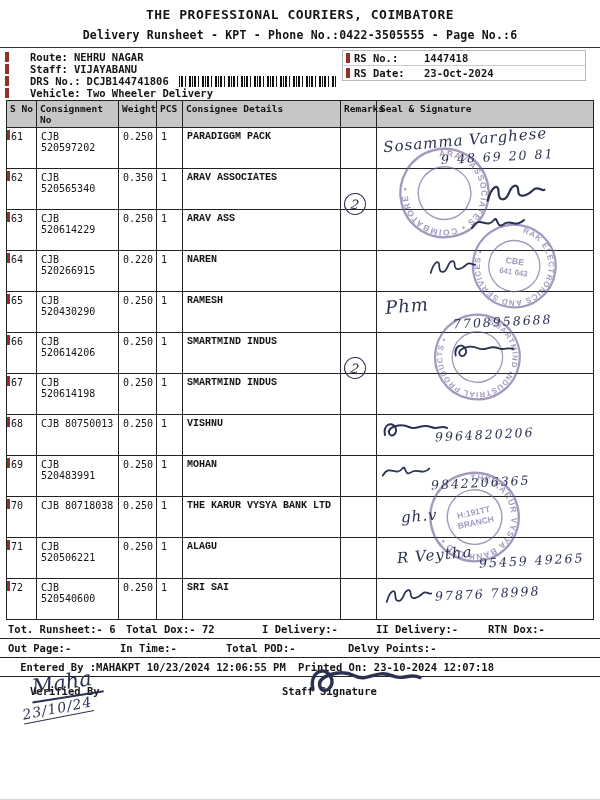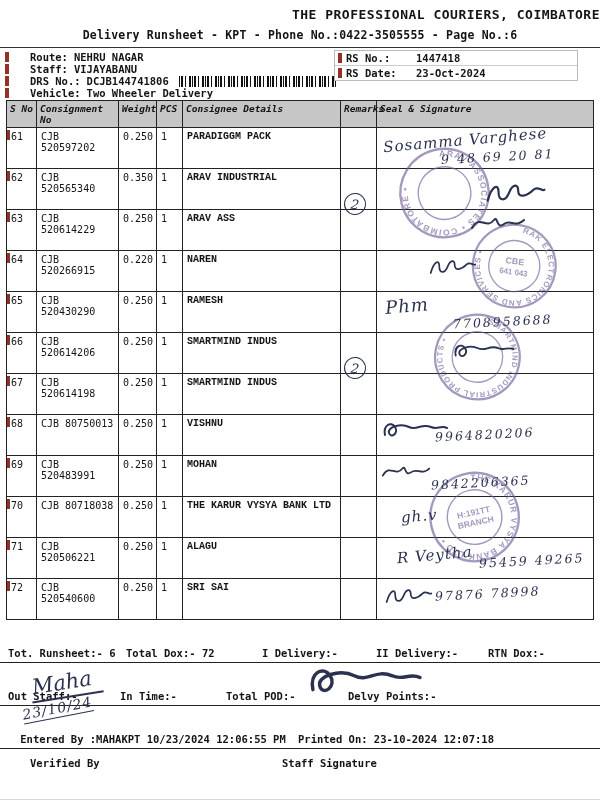--- a/index.html
+++ b/index.html
@@ -3,39 +3,39 @@
 <meta charset="utf-8">
 <style>
   * { margin:0; padding:0; box-sizing:border-box; }
   html,body { background:#fff; }
   .page {
     width:600px; height:800px; position:relative; background:#fff;
     font-family:"DejaVu Sans Mono","Liberation Mono",monospace; color:#141414;
     overflow:hidden; border-bottom:1px solid #d8d8d8;
   }
   .doc-header { text-align:center; padding-top:7px; padding-bottom:5px; border-bottom:1.5px solid #333; }
-  .company  { font-size:13px; font-weight:bold; letter-spacing:.5px;text-align:right; }
+  .company  { font-size:13px; font-weight:bold; letter-spacing:.5px; }
   .subtitle { font-size:11.5px; font-weight:bold; margin-top:6px; letter-spacing:.2px; }
 
   .info { position:relative; height:48px; font-size:10.5px; font-weight:bold; margin-top:2px; }
   .iline { position:absolute; left:5px; display:flex; align-items:center; }
   .iline .lab { margin-right:6px;padding-left:17px; }
   .redbar { display:inline-block; width:4px; height:10px; background:#93302a; margin-right:4px; flex:none; }
-  .rsbox { position:absolute; right:22px; top:0; width:244px; border:1px solid #bbb; background:#fff; }
+  .rsbox { position:absolute; right:14px; top:0; width:244px; border:1px solid #bbb; background:#fff; }
   .rsrow { display:flex; align-items:center; padding:1px 3px; }
   .rsrow + .rsrow { border-top:1px solid #ccc; }
   .rslabel { width:70px; }
   .barcode {
     display:inline-block; width:158px; height:11px; margin-left:10px; vertical-align:-2px;
     background:repeating-linear-gradient(90deg,#111 0 1px,#fff 1px 2px,#111 2px 4px,#fff 4px 6px,#111 6px 7px,#fff 7px 10px,#111 10px 12px,#fff 12px 13px);
   }
 
   table { border-collapse:collapse; margin:2px 6px 0 6px; width:588px; table-layout:fixed; }
   th,td { border:1px solid #222; vertical-align:top; }
-  th { background:#c6c6c6; font-size:9.5px; text-align:left; padding:2px 3px; height:14px; font-weight:bold;font-style:italic; }
+  th { background:#c6c6c6; font-size:9.5px; text-align:left; padding:2px 3px; height:14px; font-weight:bold; }
   td { font-size:10px; padding:3px 4px; height:41px; position:relative; overflow:visible; }
   td.sno::before { content:""; position:absolute; left:0; top:2px; width:3px; height:10px; background:#93302a; }
   td.consignee { font-weight:bold;font-family:Liberation Mono, monospace; }
   td.sig { font-size:10px; }
 
   .hw { font-family:"DejaVu Serif","Liberation Serif",serif; font-style:italic; color:#2b3150; position:absolute; white-space:nowrap; z-index:4; }
   .hw.name  { font-size:15px; transform:rotate(-5deg); letter-spacing:1px; }
   .hw.big   { font-size:18px; }
   .hw.phone { font-size:12.5px; transform:rotate(-3deg); letter-spacing:2px; }
 
@@ -45,21 +45,21 @@
   .stampwrap { position:absolute; pointer-events:none; z-index:3; }
   .stamp { color:rgba(106,88,148,.62); }
   .stamp text { font-family:"Liberation Sans",sans-serif; font-weight:bold; }
 
   .circ2 {
     position:absolute; left:3px; top:24px; width:22px; height:22px; border:1.5px solid #2b3150;
     border-radius:50%; display:flex; align-items:center; justify-content:center;
     font-family:"DejaVu Serif",serif; font-style:italic; font-size:13px; color:#2b3150; z-index:5; transform:rotate(8deg);
   }
 
-  .summary,.times,.entered { display:flex; font-size:10.5px; font-weight:bold; padding:3px 8px; align-items:baseline;margin-top:24px; }
+  .summary,.times,.entered { display:flex; font-size:10.5px; font-weight:bold; padding:3px 8px; align-items:baseline; }
   .summary { border-bottom:1px solid #222; }
   .times   { border-bottom:1px solid #222; }
   .entered { border-bottom:1.5px solid #222; }
   .summary .w1{width:118px;} .summary .w2{width:136px;} .summary .w3{width:114px;} .summary .w4{width:112px;}
   .times .w1{width:112px;} .times .w2{width:106px;} .times .w3{width:122px;}
   .entered .w1{width:290px;text-align:center;}
   .verify { position:relative; font-size:10.5px; font-weight:bold; padding:8px 8px 0 8px; height:26px; }
   .verify .vb { margin-left:22px; }
   .verify .ss { position:absolute; left:282px; top:8px; }
 
@@ -154,21 +154,21 @@
         <td class="sig">
           <span class="hw name" style="left:6px;top:3px">Sosamma Varghese</span>
           <span class="hw phone" style="left:64px;top:21px">9 48 69 20 81</span>
         </td>
       </tr>
       <tr>
         <td class="sno">62</td>
         <td>CJB 520565340</td>
         <td>0.350</td>
         <td>1</td>
-        <td class="consignee">ARAV INDUSTRIAL</td>
+        <td class="consignee">ARAV ASSOCIATES</td>
         <td>
           <span class="circ2">2</span>
         </td>
         <td class="sig">
           <svg class="scr" style="left:108px;top:12px" viewBox="0 0 56 22" width="62" height="24">
               <use href="#sq1"></use>
             </svg>
         </td>
       </tr>
       <tr>
@@ -345,21 +345,21 @@
     </span>
     <span class="w2">
       <span>Total Dox:-</span>
       <span>72</span>
     </span>
     <span class="w3">I Delivery:-</span>
     <span class="w4">II Delivery:-</span>
     <span>RTN Dox:-</span>
   </div>
   <div class="times">
-    <span class="w1">Out Staff:-</span>
+    <span class="w1">Out Page:-</span>
     <span class="w2">In Time:-</span>
     <span class="w3">Total POD:-</span>
     <span>Delvy Points:-</span>
   </div>
   <div class="entered">
     <span class="w1">Entered By :MAHAKPT 10/23/2024 12:06:55 PM</span>
     <span>Printed On: 23-10-2024 12:07:18</span>
   </div>
   <div class="verify">
     <span class="vb">Verified By</span>

